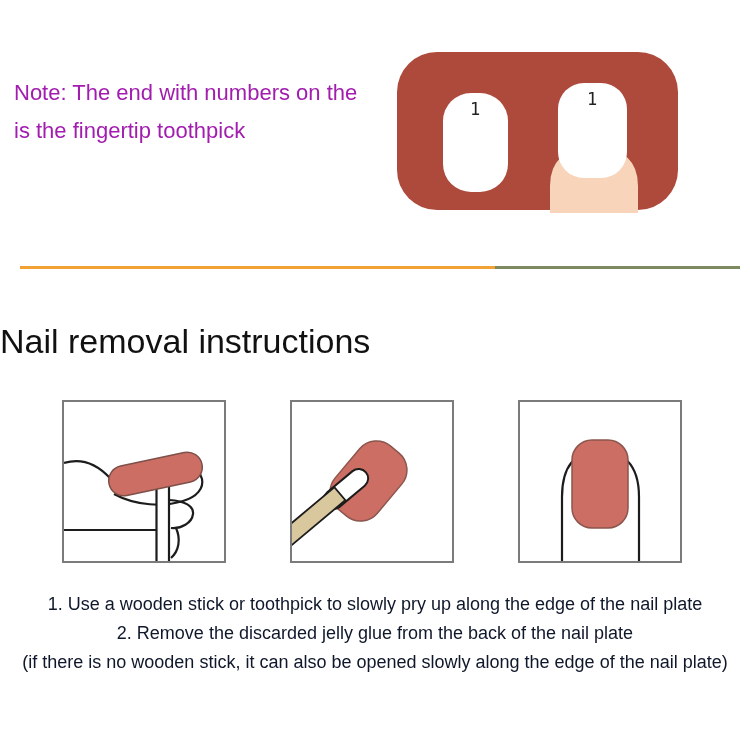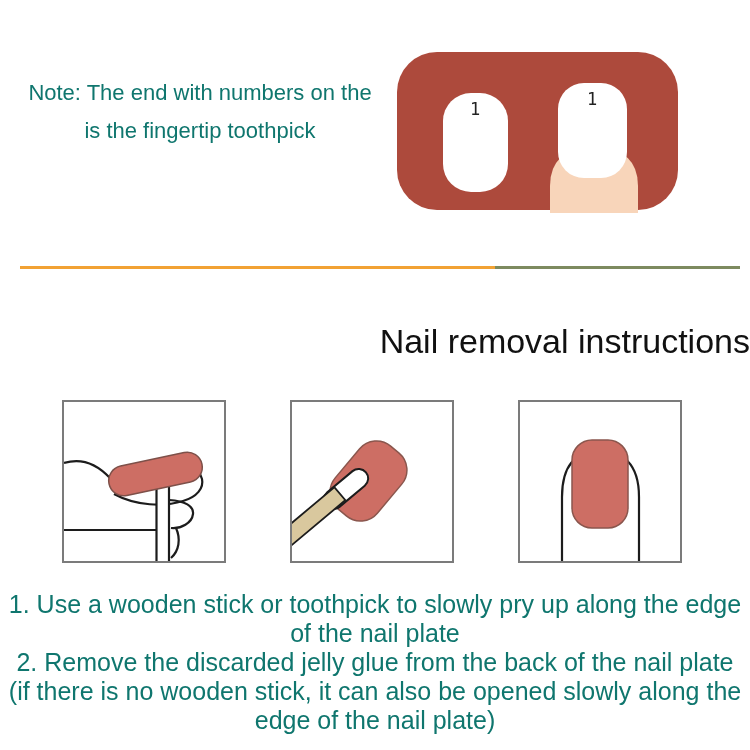--- a/index.html
+++ b/index.html
@@ -1,30 +1,30 @@
 <!DOCTYPE html>
 <html><head>
 <meta charset="utf-8">
 <style>
   html,body{margin:0;padding:0;background:#ffffff;}
   .page{position:relative;width:750px;height:750px;background:#ffffff;overflow:hidden;
         font-family:"Liberation Sans",sans-serif;color:#151515;}
-  .note{position:absolute;left:14px;top:74px;width:372px;text-align:center;
-        font-size:22px;line-height:38px;color:#0f766e;}
+  .note{position:absolute;left:14px;top:74px;width:372px;
+        font-size:22px;line-height:38px;color:#a21caf;}
   .top-illus{position:absolute;left:393px;top:46px;}
   .divider{position:absolute;left:20px;top:266px;width:720px;height:3px;display:flex;}
   .divider span{display:block;height:100%;}
   .divider .seg-left{width:66%;}
   .divider .seg-right{width:34%;}
-  .title{position:absolute;left:8px;right:0;top:321px;margin:0;text-align:right;
+  .title{position:absolute;left:0;right:0;top:321px;margin:0;text-align:left;
          font-size:34px;font-weight:400;line-height:40px;color:#111111;}
   .boxes{position:absolute;left:62px;top:400px;display:flex;gap:64px;}
   .step-box{width:160px;height:159px;border:2px solid #7b7b7b;background:#ffffff;}
   .instructions{position:absolute;left:0;right:0;top:590px;text-align:center;
-                font-size:25px;line-height:29px;color:#0f766e;}
+                font-size:18px;line-height:29px;color:#0f172a;}
   .nail-num{font-family:"DejaVu Sans Mono",monospace;font-size:17px;fill:#222222;}
 </style>
 </head>
 <body>
 
 <div class="page">
 
   <div class="note">
     <div>Note: The end with numbers on the</div>
     <div>is the fingertip toothpick</div>

